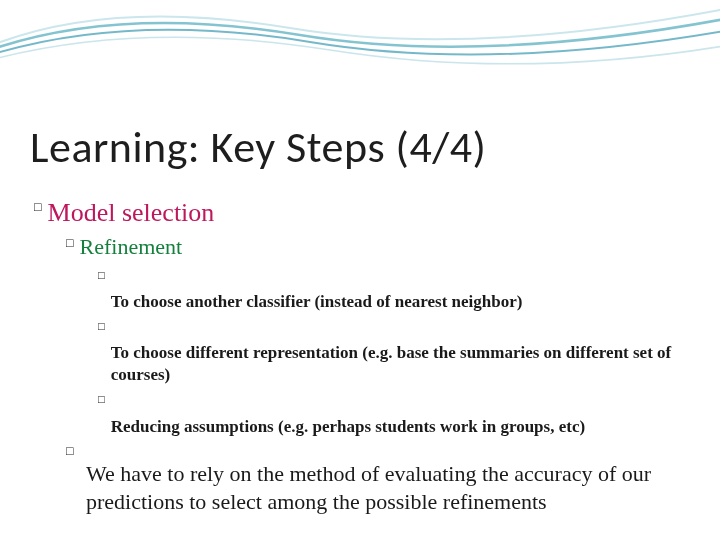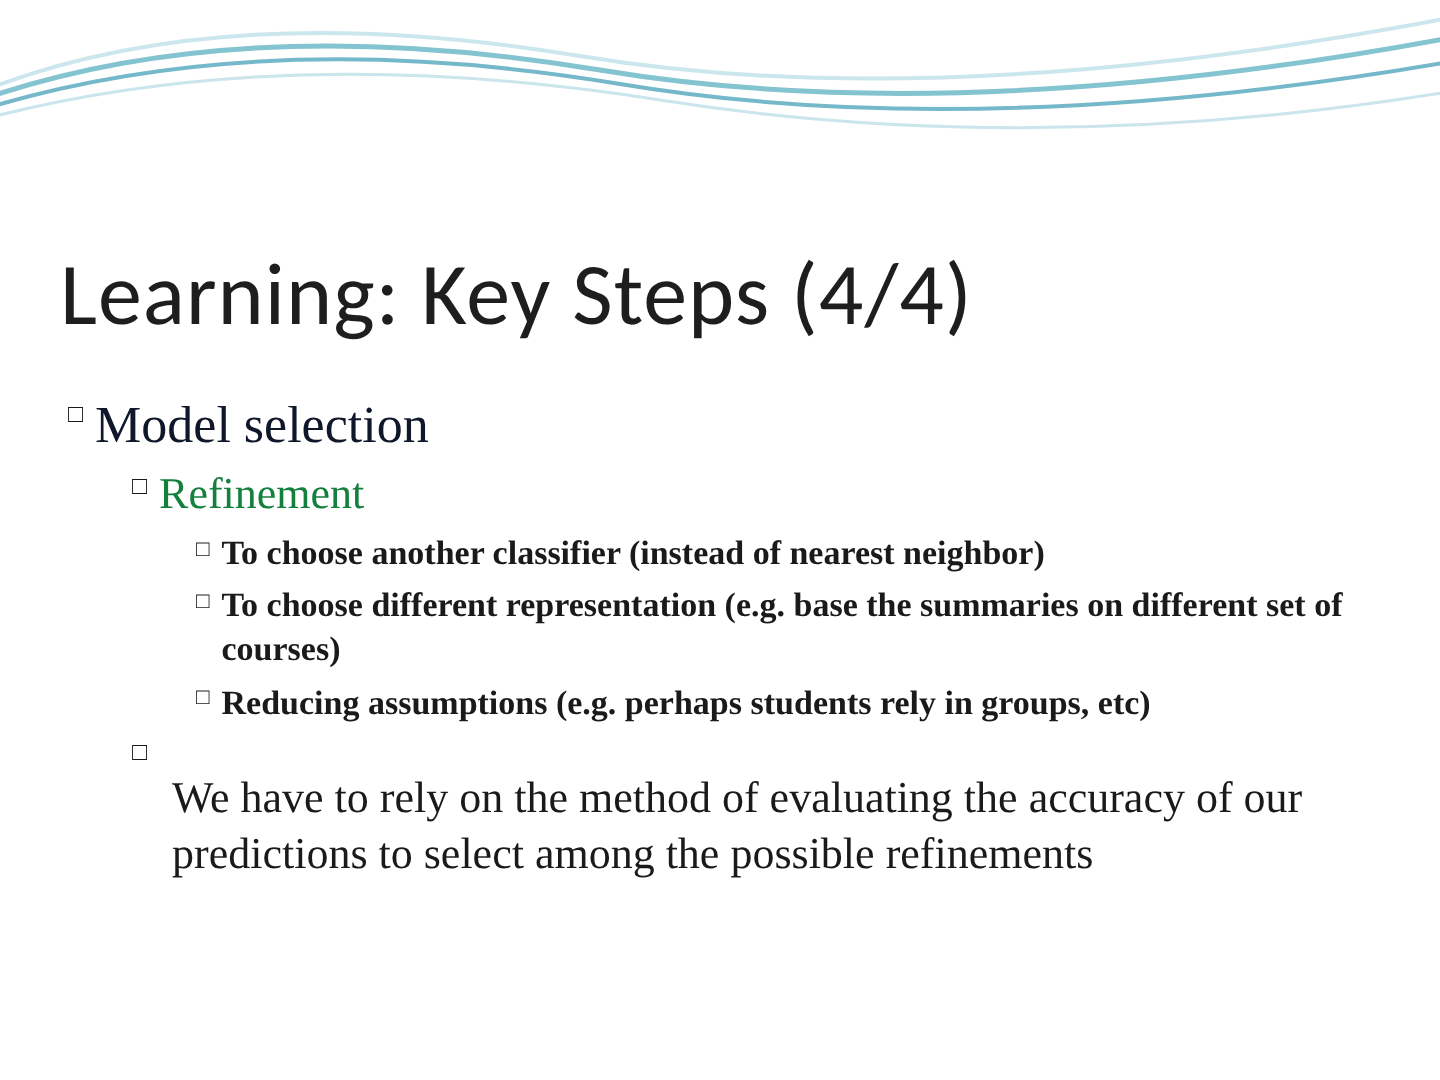--- a/index.html
+++ b/index.html
@@ -53,23 +53,23 @@
   }
   .bullet-sq {
     font-family: Arial, sans-serif;
     font-size: 0.78em;
     line-height: 1;
     position: relative;
     top: 0.28em;
     margin-right: 6px;
     color: #1a1a1a;
   }
-  .t-lvl1 { font-size: 26px; color: #0f172a; line-height: 1.15; }
+  .t-lvl1 { font-size: 26px; color: #be185d; line-height: 1.15; }
   .t-lvl2 { font-size: 22px; color: #15803d; line-height: 1.2; }
-  .t-lvl3 { font-size: 17px; color: #1a1a1a; font-weight: bold; line-height: 1.3; }
+  .t-lvl3 { font-size: 17px; color: #1a1a1a; font-weight: bold; line-height: 1.3; margin-top: 25px; }
   .lvl3 .bullet-sq { font-size: 0.7em; top: 0.35em; font-weight: normal; }
 </style>
 </head>
 <body>
 
 <svg class="wave-top" viewBox="0 0 720 80" preserveAspectRatio="none">
   <path d="M -10 50 Q 120 5, 300 35 T 730 18" fill="none" stroke="#6fb8c8" stroke-width="2.5" opacity="0.85"></path>
   <path d="M -10 55 Q 130 12, 310 42 T 730 30" fill="none" stroke="#3a9ab3" stroke-width="2" opacity="0.7"></path>
   <path d="M -10 46 Q 110 -2, 290 28 T 730 8" fill="none" stroke="#a9d6e0" stroke-width="2" opacity="0.6"></path>
   <path d="M -10 60 Q 140 20, 330 50 T 730 45" fill="none" stroke="#9ecfda" stroke-width="1.5" opacity="0.55"></path>
@@ -94,21 +94,21 @@
     <span class="t-lvl3">To choose another classifier (instead of nearest neighbor)</span>
   </div>
 
   <div class="lvl3 row">
     <span class="bullet-sq">□</span>
     <span class="t-lvl3">To choose different representation (e.g. base the summaries on different set of courses)</span>
   </div>
 
   <div class="lvl3 row">
     <span class="bullet-sq">□</span>
-    <span class="t-lvl3">Reducing assumptions (e.g. perhaps students rely in groups, etc)</span>
+    <span class="t-lvl3">Reducing assumptions (e.g. perhaps students work in groups, etc)</span>
   </div>
 
   <div class="lvl2 row">
     <span class="bullet-sq">□</span>
   </div>
 
   <div class="lvl2-text-block">We have to rely on the method of evaluating the accuracy of our predictions to select among the possible refinements</div>
 
 </div>
 

